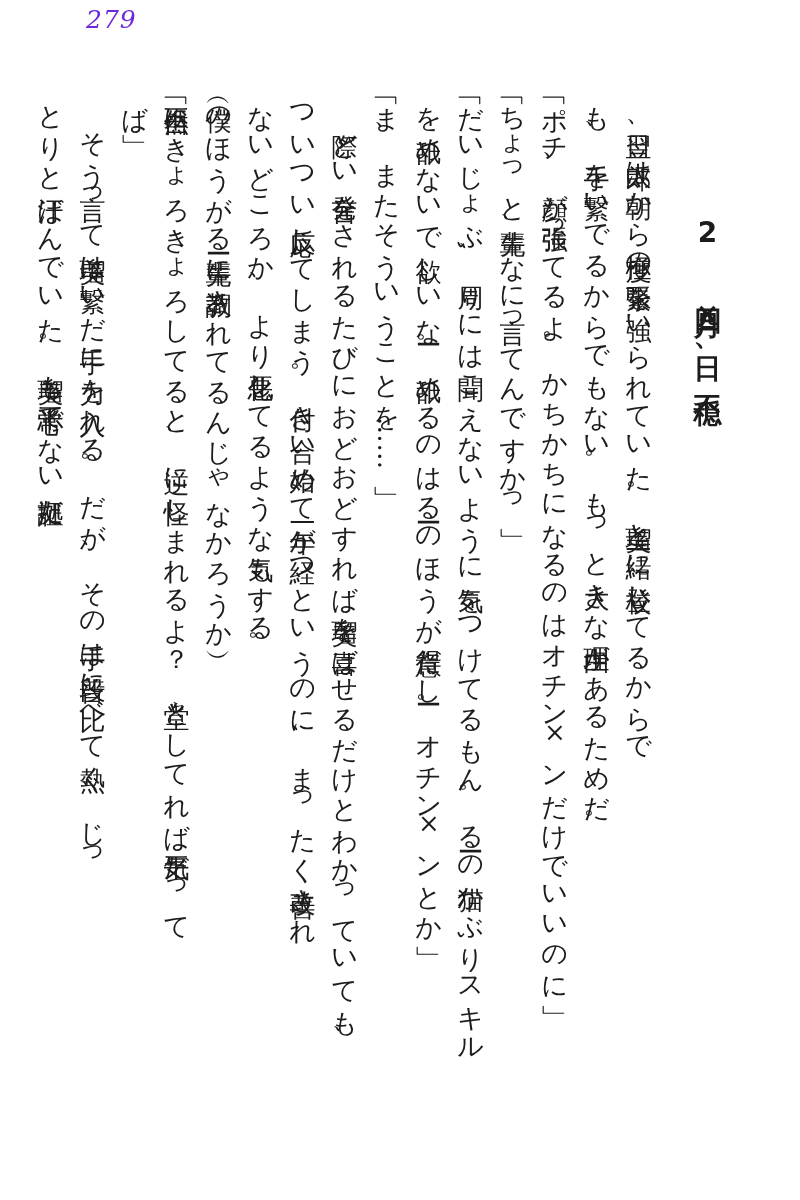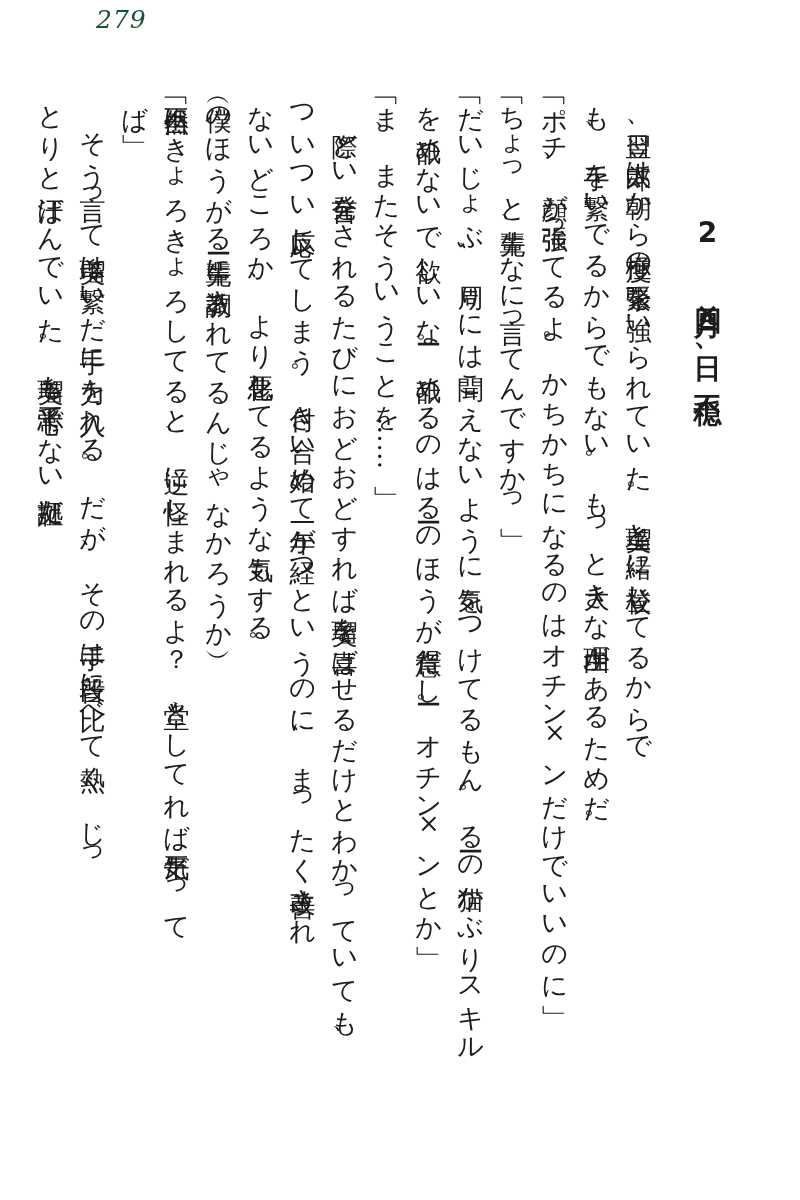--- a/index.html
+++ b/index.html
@@ -12,25 +12,25 @@
     width: 800px;
     height: 1200px;
     background: #ffffff;
     color: #1c1c1c;
     overflow: hidden;
     font-family: "DejaVu Serif", "Liberation Serif", serif;
   }
   .page-number {
     position: absolute;
     top: 5px;
-    left: 96px;
+    left: 86px;
     font-size: 25px;
     font-style: italic;
     letter-spacing: 1px;
-    color: #14532d;
+    color: #6d28d9;
   }
   .text-block {
     position: absolute;
     top: 88px;
     right: 70px;
     height: 1020px;
     writing-mode: vertical-rl;
     -webkit-writing-mode: vertical-rl;
     text-orientation: mixed;
   }

